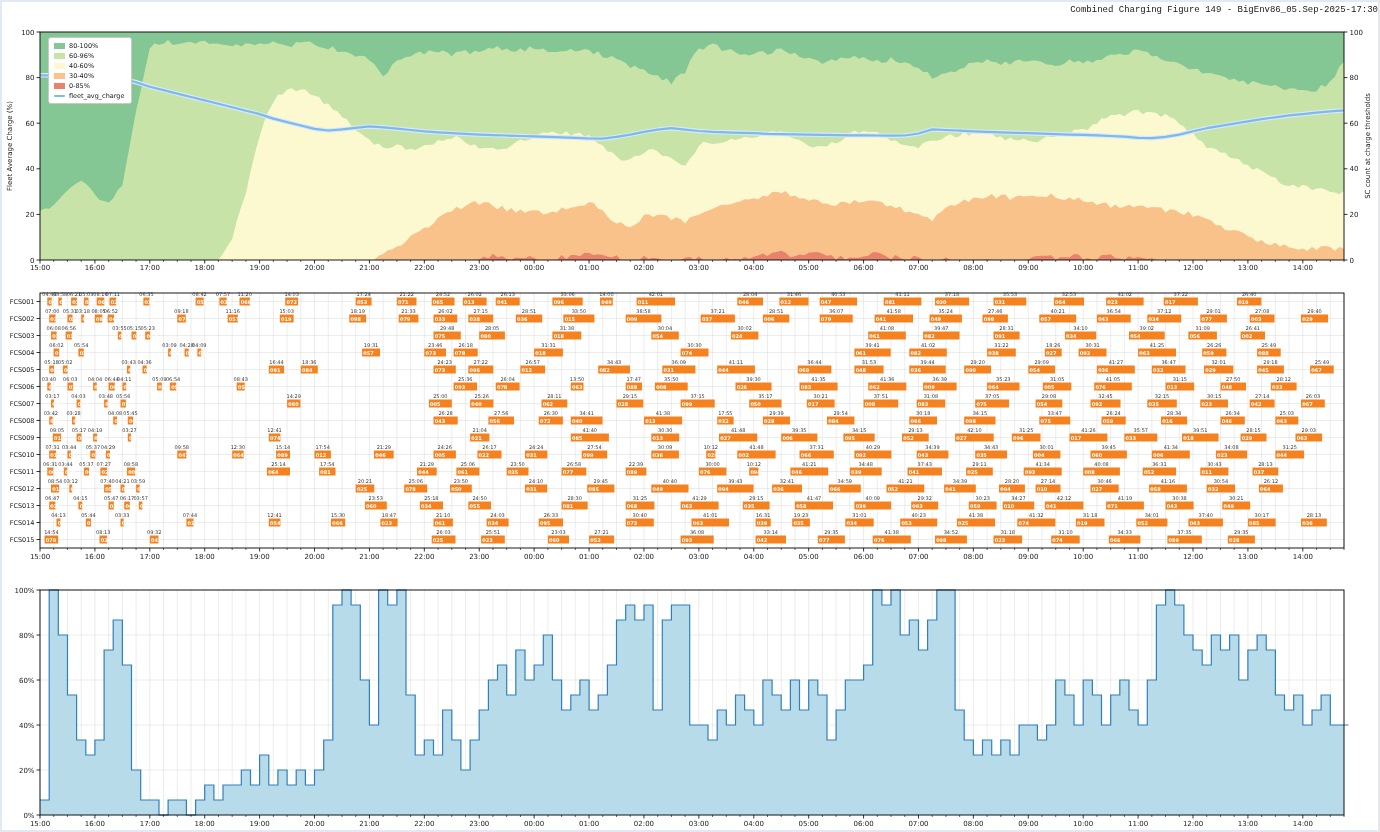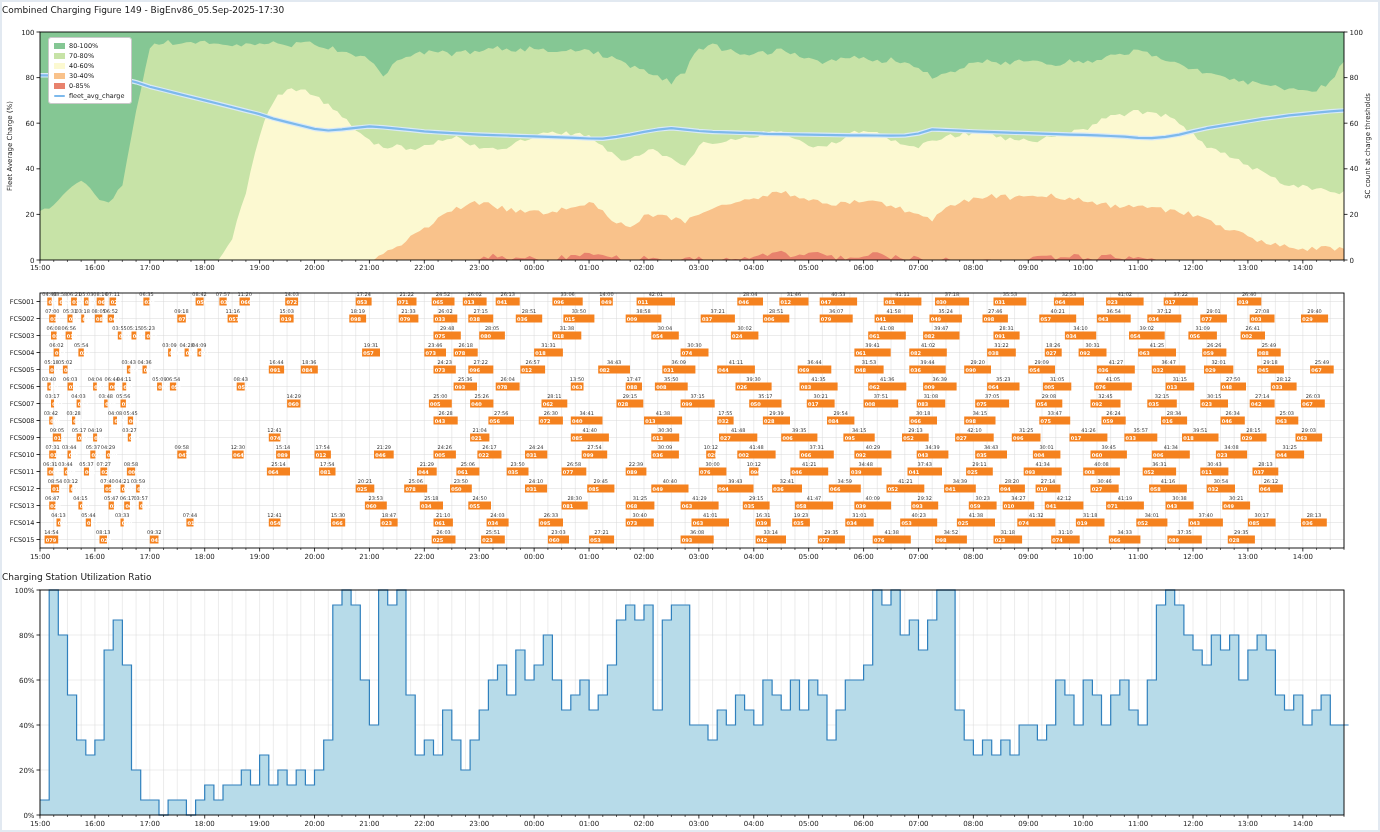--- a/index.html
+++ b/index.html
@@ -1,36 +1,35 @@
 <!DOCTYPE html>
 <html><head>
 <meta charset="utf-8">
 <style>
   html,body{margin:0;padding:0;background:#fff;}
   .fig{position:relative;width:1380px;height:832px;background:#ffffff;
        border:2px solid #e2e9f1;box-sizing:border-box;
        font-family:"DejaVu Sans",sans-serif;color:#1a1a1a;overflow:hidden;}
-  .t{position:absolute;left:0;width:100%;text-align:left;pointer-events:none;}
+  .t{position:absolute;left:0;width:100%;text-align:right;pointer-events:none;font-family:Liberation Mono, monospace;}
   .main{top:3px;font-size:9px;}
   .sub{font-size:9px;}
   #cv{position:absolute;left:0;top:0;}
   .legend{position:absolute;left:46px;top:35px;background:#ffffff;
           border:1px solid #c9c9c9;border-radius:3px;padding:4px 7px 3px 5px;
           z-index:2;display:flex;flex-direction:column;gap:2px;}
   .legend .li{display:flex;align-items:center;gap:4px;font-size:6.5px;line-height:8px;}
   .legend .sw{width:11px;height:6px;display:inline-block;}
   .legend .ln{width:11px;height:2.5px;display:inline-block;border-radius:1px;}
   svg text{font-family:"DejaVu Sans",sans-serif;}
 </style>
 </head>
 <body>
 
 <div class="fig">
   <div class="t main">Combined Charging Figure 149 - BigEnv86_05.Sep-2025-17:30</div>
-  <div class="t sub" style="top:570px">Charging Station Utilization Ratio</div>
   <svg id="cv" width="1380" height="832">
       <g>
         <rect x="38" y="30" width="1304" height="228" fill="#85c794"></rect>
         <path d="M38,258L38.0,208.9L42.6,206.5L47.2,206.7L51.7,203.1L56.3,198.2L60.9,193.0L65.5,188.6L70.0,184.5L74.6,181.2L79.2,178.7L83.8,181.8L88.3,186.2L92.9,192.4L97.5,198.0L102.1,198.9L106.6,200.6L111.2,196.6L115.8,187.9L120.4,183.5L124.9,158.4L129.5,134.0L134.1,108.9L138.7,88.9L143.2,67.0L147.8,46.4L152.4,41.4L157.0,42.8L161.5,41.8L166.1,38.1L170.7,43.1L175.3,42.3L179.8,41.5L184.4,40.3L189.0,39.9L193.6,41.8L198.1,39.3L202.7,38.7L207.3,41.9L211.9,41.4L216.4,41.7L221.0,42.7L225.6,43.2L230.2,44.3L234.7,42.3L239.3,44.4L243.9,41.3L248.5,41.7L253.0,43.3L257.6,41.2L262.2,42.2L266.8,41.8L271.3,39.2L275.9,41.6L280.5,42.5L285.1,43.8L289.6,45.2L294.2,40.1L298.8,40.5L303.4,39.7L308.0,39.4L312.5,42.7L317.1,44.9L321.7,46.0L326.3,47.4L330.8,44.2L335.4,49.9L340.0,49.7L344.6,49.9L349.1,52.1L353.7,54.8L358.3,53.8L362.9,54.2L367.4,58.4L372.0,61.8L376.6,68.0L381.2,74.5L385.7,70.8L390.3,62.6L394.9,58.6L399.5,57.2L404.0,54.9L408.6,54.6L413.2,51.6L417.8,49.4L422.3,52.5L426.9,48.3L431.5,49.6L436.1,50.6L440.6,48.6L445.2,50.3L449.8,54.2L454.4,49.8L458.9,49.5L463.5,47.9L468.1,52.2L472.7,48.8L477.2,50.1L481.8,48.6L486.4,46.1L491.0,46.7L495.5,44.1L500.1,48.5L504.7,46.6L509.3,49.2L513.8,49.8L518.4,46.2L523.0,49.6L527.6,44.3L532.1,47.1L536.7,47.5L541.3,46.4L545.9,50.0L550.4,49.9L555.0,49.9L559.6,49.2L564.2,49.0L568.8,47.1L573.3,49.4L577.9,48.7L582.5,47.1L587.1,48.0L591.6,52.2L596.2,49.2L600.8,55.5L605.4,56.1L609.9,54.1L614.5,57.1L619.1,58.5L623.7,61.1L628.2,65.9L632.8,63.7L637.4,67.0L642.0,67.3L646.5,71.8L651.1,73.2L655.7,73.2L660.3,78.4L664.8,76.2L669.4,82.4L674.0,75.3L678.6,71.7L683.1,71.5L687.7,59.3L692.3,51.8L696.9,46.6L701.4,47.8L706.0,43.6L710.6,41.5L715.2,42.5L719.7,49.1L724.3,48.3L728.9,47.1L733.5,50.2L738.0,52.7L742.6,52.2L747.2,53.4L751.8,52.0L756.3,49.8L760.9,49.1L765.5,52.8L770.1,51.6L774.6,46.7L779.2,46.4L783.8,49.7L788.4,52.2L792.9,50.7L797.5,55.1L802.1,56.5L806.7,55.8L811.2,57.1L815.8,58.6L820.4,62.1L825.0,59.5L829.6,57.3L834.1,59.1L838.7,55.5L843.3,56.2L847.9,56.2L852.4,53.7L857.0,56.7L861.6,55.0L866.2,57.8L870.7,59.5L875.3,57.7L879.9,60.9L884.5,60.2L889.0,55.3L893.6,59.4L898.2,61.3L902.8,60.3L907.3,61.4L911.9,65.1L916.5,66.0L921.1,70.0L925.6,70.1L930.2,76.7L934.8,75.0L939.4,72.1L943.9,71.3L948.5,69.6L953.1,70.3L957.7,67.0L962.2,65.9L966.8,61.0L971.4,60.7L976.0,60.0L980.5,61.1L985.1,57.2L989.7,59.8L994.3,60.3L998.8,63.0L1003.4,59.4L1008.0,62.8L1012.6,59.0L1017.1,57.6L1021.7,59.6L1026.3,59.2L1030.9,58.4L1035.4,58.8L1040.0,59.9L1044.6,62.4L1049.2,62.7L1053.7,64.1L1058.3,63.4L1062.9,61.2L1067.5,57.3L1072.0,60.4L1076.6,58.8L1081.2,61.2L1085.8,58.6L1090.4,60.8L1094.9,58.1L1099.5,57.9L1104.1,54.6L1108.7,52.5L1113.2,52.8L1117.8,51.7L1122.4,53.1L1127.0,52.4L1131.5,47.6L1136.1,47.8L1140.7,49.2L1145.3,49.7L1149.8,54.5L1154.4,53.7L1159.0,57.2L1163.6,59.0L1168.1,59.8L1172.7,59.7L1177.3,61.5L1181.9,64.0L1186.4,67.2L1191.0,67.1L1195.6,66.8L1200.2,71.5L1204.7,70.9L1209.3,71.2L1213.9,72.5L1218.5,73.6L1223.0,75.0L1227.6,78.1L1232.2,76.6L1236.8,79.8L1241.3,78.5L1245.9,82.8L1250.5,79.1L1255.1,80.4L1259.6,82.2L1264.2,82.9L1268.8,84.1L1273.4,83.1L1277.9,85.4L1282.5,88.2L1287.1,86.4L1291.7,86.3L1296.2,87.9L1300.8,88.0L1305.4,88.4L1310.0,89.8L1314.5,89.6L1319.1,82.9L1323.7,84.8L1328.3,78.9L1332.8,75.1L1337.4,64.4L1342.0,59.8L1342.0,258Z" fill="#c7e3a7" stroke="none"></path>
         <path d="M38,258L38.0,258.0L42.6,258.0L47.2,258.0L51.7,258.0L56.3,258.0L60.9,258.0L65.5,258.0L70.0,258.0L74.6,258.0L79.2,258.0L83.8,258.0L88.3,258.0L92.9,258.0L97.5,258.0L102.1,258.0L106.6,258.0L111.2,258.0L115.8,258.0L120.4,258.0L124.9,258.0L129.5,258.0L134.1,258.0L138.7,258.0L143.2,258.0L147.8,258.0L152.4,258.0L157.0,258.0L161.5,258.0L166.1,258.0L170.7,258.0L175.3,258.0L179.8,258.0L184.4,258.0L189.0,258.0L193.6,258.0L198.1,258.0L202.7,258.0L207.3,258.0L211.9,258.0L216.4,258.0L221.0,251.4L225.6,244.0L230.2,237.3L234.7,219.3L239.3,204.6L243.9,191.6L248.5,169.5L253.0,150.9L257.6,134.6L262.2,119.6L266.8,108.4L271.3,100.7L275.9,92.6L280.5,92.8L285.1,87.5L289.6,86.3L294.2,89.3L298.8,87.6L303.4,87.6L308.0,92.6L312.5,93.7L317.1,94.9L321.7,101.9L326.3,101.4L330.8,107.4L335.4,109.2L340.0,115.3L344.6,117.0L349.1,123.5L353.7,128.4L358.3,131.0L362.9,134.7L367.4,137.5L372.0,142.8L376.6,141.5L381.2,145.8L385.7,146.4L390.3,145.3L394.9,142.3L399.5,143.5L404.0,147.9L408.6,146.8L413.2,148.1L417.8,145.7L422.3,143.0L426.9,143.1L431.5,142.6L436.1,137.9L440.6,139.1L445.2,137.2L449.8,136.7L454.4,134.1L458.9,136.4L463.5,140.5L468.1,143.6L472.7,142.2L477.2,146.7L481.8,146.1L486.4,145.9L491.0,145.7L495.5,147.8L500.1,147.1L504.7,146.7L509.3,143.8L513.8,140.0L518.4,137.6L523.0,138.9L527.6,137.6L532.1,135.2L536.7,132.1L541.3,130.6L545.9,131.1L550.4,129.6L555.0,131.4L559.6,132.5L564.2,129.2L568.8,133.8L573.3,131.5L577.9,130.8L582.5,134.4L587.1,133.0L591.6,138.0L596.2,141.6L600.8,143.4L605.4,149.5L609.9,150.0L614.5,154.3L619.1,158.4L623.7,158.4L628.2,157.0L632.8,154.0L637.4,153.8L642.0,151.2L646.5,147.5L651.1,147.0L655.7,149.5L660.3,154.1L664.8,154.0L669.4,156.0L674.0,159.5L678.6,162.6L683.1,163.8L687.7,157.0L692.3,152.1L696.9,143.8L701.4,139.8L706.0,140.9L710.6,142.0L715.2,141.4L719.7,140.8L724.3,139.5L728.9,136.7L733.5,138.0L738.0,136.7L742.6,134.7L747.2,135.8L751.8,135.7L756.3,134.9L760.9,129.1L765.5,131.1L770.1,128.9L774.6,129.9L779.2,129.3L783.8,131.5L788.4,135.3L792.9,137.1L797.5,137.9L802.1,140.7L806.7,144.1L811.2,145.4L815.8,144.0L820.4,144.3L825.0,144.5L829.6,140.1L834.1,141.4L838.7,139.5L843.3,135.5L847.9,131.0L852.4,128.7L857.0,130.9L861.6,129.1L866.2,129.9L870.7,129.9L875.3,130.0L879.9,133.4L884.5,135.7L889.0,138.9L893.6,138.2L898.2,142.3L902.8,143.0L907.3,143.9L911.9,144.3L916.5,146.3L921.1,141.1L925.6,139.3L930.2,138.4L934.8,138.8L939.4,137.4L943.9,134.3L948.5,131.9L953.1,135.6L957.7,134.3L962.2,129.5L966.8,133.8L971.4,130.0L976.0,131.5L980.5,131.1L985.1,130.9L989.7,131.3L994.3,135.6L998.8,134.3L1003.4,138.4L1008.0,135.5L1012.6,137.9L1017.1,138.4L1021.7,136.5L1026.3,138.8L1030.9,139.8L1035.4,140.2L1040.0,137.2L1044.6,134.3L1049.2,135.0L1053.7,134.5L1058.3,130.0L1062.9,131.0L1067.5,132.6L1072.0,127.8L1076.6,127.4L1081.2,126.9L1085.8,128.0L1090.4,122.6L1094.9,121.7L1099.5,116.2L1104.1,116.4L1108.7,113.1L1113.2,113.1L1117.8,112.0L1122.4,114.2L1127.0,110.7L1131.5,108.0L1136.1,108.1L1140.7,112.2L1145.3,109.8L1149.8,110.2L1154.4,111.1L1159.0,115.0L1163.6,111.8L1168.1,115.2L1172.7,116.9L1177.3,122.0L1181.9,124.5L1186.4,131.0L1191.0,130.7L1195.6,137.4L1200.2,139.5L1204.7,146.0L1209.3,145.7L1213.9,147.0L1218.5,150.8L1223.0,150.6L1227.6,155.5L1232.2,156.4L1236.8,156.9L1241.3,162.2L1245.9,163.0L1250.5,167.7L1255.1,166.1L1259.6,168.7L1264.2,171.4L1268.8,174.4L1273.4,175.5L1277.9,181.3L1282.5,183.2L1287.1,184.0L1291.7,182.7L1296.2,185.7L1300.8,182.7L1305.4,184.2L1310.0,187.9L1314.5,186.6L1319.1,186.0L1323.7,187.7L1328.3,190.1L1332.8,190.4L1337.4,192.2L1342.0,189.1L1342.0,258Z" fill="#fcf9d1" stroke="none"></path>
         <path d="M38,258L38.0,258.0L42.6,258.0L47.2,258.0L51.7,258.0L56.3,258.0L60.9,258.0L65.5,258.0L70.0,258.0L74.6,258.0L79.2,258.0L83.8,258.0L88.3,258.0L92.9,258.0L97.5,258.0L102.1,258.0L106.6,258.0L111.2,258.0L115.8,258.0L120.4,258.0L124.9,258.0L129.5,258.0L134.1,258.0L138.7,258.0L143.2,258.0L147.8,258.0L152.4,258.0L157.0,258.0L161.5,258.0L166.1,258.0L170.7,258.0L175.3,258.0L179.8,258.0L184.4,258.0L189.0,258.0L193.6,258.0L198.1,258.0L202.7,258.0L207.3,258.0L211.9,258.0L216.4,258.0L221.0,258.0L225.6,258.0L230.2,258.0L234.7,258.0L239.3,258.0L243.9,258.0L248.5,258.0L253.0,258.0L257.6,258.0L262.2,258.0L266.8,258.0L271.3,258.0L275.9,258.0L280.5,258.0L285.1,258.0L289.6,258.0L294.2,258.0L298.8,258.0L303.4,258.0L308.0,258.0L312.5,258.0L317.1,258.0L321.7,258.0L326.3,258.0L330.8,258.0L335.4,258.0L340.0,258.0L344.6,258.0L349.1,258.0L353.7,258.0L358.3,258.0L362.9,258.0L367.4,258.0L372.0,258.0L376.6,253.8L381.2,251.9L385.7,248.3L390.3,247.2L394.9,244.5L399.5,243.6L404.0,239.5L408.6,233.7L413.2,231.3L417.8,229.0L422.3,225.4L426.9,225.4L431.5,221.5L436.1,215.5L440.6,212.8L445.2,210.2L449.8,209.6L454.4,204.8L458.9,207.3L463.5,204.0L468.1,201.1L472.7,199.1L477.2,202.9L481.8,200.3L486.4,200.3L491.0,204.1L495.5,207.3L500.1,203.7L504.7,209.6L509.3,205.9L513.8,210.8L518.4,207.6L523.0,210.8L527.6,208.7L532.1,208.2L536.7,208.4L541.3,212.5L545.9,211.5L550.4,209.5L555.0,210.6L559.6,205.5L564.2,207.6L568.8,205.7L573.3,205.0L577.9,203.7L582.5,203.6L587.1,199.9L591.6,201.0L596.2,206.7L600.8,208.3L605.4,214.5L609.9,219.0L614.5,221.6L619.1,220.2L623.7,224.1L628.2,225.3L632.8,222.7L637.4,219.7L642.0,212.8L646.5,212.3L651.1,215.0L655.7,212.7L660.3,212.7L664.8,213.6L669.4,218.2L674.0,215.2L678.6,216.9L683.1,221.5L687.7,215.5L692.3,213.9L696.9,212.8L701.4,210.6L706.0,208.7L710.6,206.7L715.2,204.5L719.7,202.8L724.3,202.7L728.9,202.3L733.5,200.6L738.0,199.6L742.6,197.3L747.2,197.5L751.8,196.3L756.3,197.3L760.9,193.8L765.5,194.4L770.1,189.9L774.6,189.8L779.2,191.2L783.8,189.1L788.4,194.6L792.9,193.4L797.5,196.5L802.1,196.3L806.7,198.8L811.2,197.2L815.8,197.9L820.4,201.4L825.0,201.6L829.6,203.5L834.1,203.8L838.7,199.8L843.3,199.9L847.9,202.0L852.4,198.1L857.0,200.5L861.6,199.7L866.2,198.8L870.7,198.6L875.3,199.2L879.9,200.1L884.5,204.6L889.0,203.4L893.6,206.2L898.2,204.4L902.8,210.5L907.3,209.6L911.9,211.3L916.5,212.0L921.1,214.5L925.6,215.1L930.2,219.4L934.8,212.5L939.4,209.8L943.9,205.4L948.5,202.9L953.1,203.8L957.7,201.1L962.2,197.5L966.8,200.1L971.4,195.6L976.0,196.1L980.5,196.8L985.1,195.0L989.7,192.0L994.3,196.5L998.8,192.9L1003.4,192.4L1008.0,198.0L1012.6,194.9L1017.1,193.4L1021.7,194.4L1026.3,194.1L1030.9,193.7L1035.4,194.8L1040.0,194.5L1044.6,195.2L1049.2,191.5L1053.7,195.8L1058.3,197.2L1062.9,198.1L1067.5,195.4L1072.0,197.9L1076.6,195.5L1081.2,199.5L1085.8,200.2L1090.4,199.4L1094.9,203.1L1099.5,201.2L1104.1,200.5L1108.7,205.9L1113.2,202.6L1117.8,206.0L1122.4,204.7L1127.0,202.8L1131.5,205.2L1136.1,203.7L1140.7,203.4L1145.3,206.1L1149.8,205.0L1154.4,205.2L1159.0,205.2L1163.6,210.5L1168.1,207.3L1172.7,207.8L1177.3,210.7L1181.9,213.1L1186.4,209.2L1191.0,215.1L1195.6,213.2L1200.2,215.0L1204.7,216.7L1209.3,218.6L1213.9,223.2L1218.5,223.3L1223.0,228.0L1227.6,228.5L1232.2,228.0L1236.8,229.0L1241.3,230.7L1245.9,234.2L1250.5,236.0L1255.1,240.0L1259.6,238.0L1264.2,241.9L1268.8,243.1L1273.4,240.8L1277.9,244.5L1282.5,242.3L1287.1,245.6L1291.7,246.2L1296.2,247.7L1300.8,246.4L1305.4,249.1L1310.0,244.8L1314.5,247.9L1319.1,244.2L1323.7,244.0L1328.3,245.1L1332.8,248.8L1337.4,244.9L1342.0,246.8L1342.0,258Z" fill="#f9c28b" stroke="none"></path>
         <path d="M38,258L38.0,258.0L42.6,258.0L47.2,258.0L51.7,258.0L56.3,258.0L60.9,258.0L65.5,258.0L70.0,258.0L74.6,258.0L79.2,258.0L83.8,258.0L88.3,258.0L92.9,258.0L97.5,258.0L102.1,258.0L106.6,258.0L111.2,258.0L115.8,258.0L120.4,258.0L124.9,258.0L129.5,258.0L134.1,258.0L138.7,258.0L143.2,258.0L147.8,258.0L152.4,258.0L157.0,258.0L161.5,258.0L166.1,258.0L170.7,258.0L175.3,258.0L179.8,258.0L184.4,258.0L189.0,258.0L193.6,258.0L198.1,258.0L202.7,258.0L207.3,258.0L211.9,258.0L216.4,258.0L221.0,258.0L225.6,258.0L230.2,258.0L234.7,258.0L239.3,258.0L243.9,258.0L248.5,258.0L253.0,258.0L257.6,258.0L262.2,258.0L266.8,258.0L271.3,258.0L275.9,258.0L280.5,258.0L285.1,258.0L289.6,258.0L294.2,258.0L298.8,258.0L303.4,258.0L308.0,258.0L312.5,258.0L317.1,258.0L321.7,258.0L326.3,258.0L330.8,258.0L335.4,258.0L340.0,258.0L344.6,258.0L349.1,258.0L353.7,258.0L358.3,258.0L362.9,258.0L367.4,258.0L372.0,258.0L376.6,258.0L381.2,258.0L385.7,258.0L390.3,258.0L394.9,258.0L399.5,258.0L404.0,258.0L408.6,258.0L413.2,258.0L417.8,258.0L422.3,258.0L426.9,258.0L431.5,258.0L436.1,258.0L440.6,258.0L445.2,258.0L449.8,258.0L454.4,258.0L458.9,258.0L463.5,258.0L468.1,258.0L472.7,258.0L477.2,257.7L481.8,254.5L486.4,256.4L491.0,251.7L495.5,255.4L500.1,254.0L504.7,256.9L509.3,257.7L513.8,255.6L518.4,255.9L523.0,256.3L527.6,254.1L532.1,255.9L536.7,258.0L541.3,258.0L545.9,258.0L550.4,258.0L555.0,258.0L559.6,253.1L564.2,257.3L568.8,253.1L573.3,252.9L577.9,254.3L582.5,250.8L587.1,251.1L591.6,253.1L596.2,252.3L600.8,253.1L605.4,254.4L609.9,255.6L614.5,253.3L619.1,258.0L623.7,258.0L628.2,258.0L632.8,258.0L637.4,258.0L642.0,253.8L646.5,256.9L651.1,255.8L655.7,256.6L660.3,258.0L664.8,258.0L669.4,258.0L674.0,258.0L678.6,258.0L683.1,255.8L687.7,255.1L692.3,257.7L696.9,254.4L701.4,258.0L706.0,258.0L710.6,258.0L715.2,258.0L719.7,258.0L724.3,255.8L728.9,257.7L733.5,257.0L738.0,257.7L742.6,255.0L747.2,256.7L751.8,254.8L756.3,253.4L760.9,251.6L765.5,254.1L770.1,250.8L774.6,250.1L779.2,248.8L783.8,250.8L788.4,255.3L792.9,254.3L797.5,252.6L802.1,253.2L806.7,250.8L811.2,250.2L815.8,250.1L820.4,251.7L825.0,253.8L829.6,253.1L834.1,257.7L838.7,253.4L843.3,257.7L847.9,255.6L852.4,255.8L857.0,255.8L861.6,254.5L866.2,253.7L870.7,250.3L875.3,250.2L879.9,251.9L884.5,254.4L889.0,257.3L893.6,253.1L898.2,256.1L902.8,257.7L907.3,257.7L911.9,253.8L916.5,255.3L921.1,258.0L925.6,258.0L930.2,258.0L934.8,258.0L939.4,258.0L943.9,255.6L948.5,258.0L953.1,258.0L957.7,258.0L962.2,258.0L966.8,258.0L971.4,258.0L976.0,258.0L980.5,258.0L985.1,257.4L989.7,258.0L994.3,258.0L998.8,258.0L1003.4,258.0L1008.0,258.0L1012.6,258.0L1017.1,258.0L1021.7,258.0L1026.3,257.7L1030.9,254.7L1035.4,254.1L1040.0,253.8L1044.6,253.8L1049.2,253.3L1053.7,257.7L1058.3,255.2L1062.9,255.3L1067.5,255.4L1072.0,252.1L1076.6,252.4L1081.2,257.7L1085.8,256.1L1090.4,257.7L1094.9,257.7L1099.5,252.9L1104.1,253.0L1108.7,252.3L1113.2,256.1L1117.8,256.5L1122.4,257.7L1127.0,254.3L1131.5,256.2L1136.1,255.0L1140.7,256.0L1145.3,256.9L1149.8,256.3L1154.4,258.0L1159.0,258.0L1163.6,258.0L1168.1,258.0L1172.7,258.0L1177.3,258.0L1181.9,258.0L1186.4,258.0L1191.0,258.0L1195.6,258.0L1200.2,258.0L1204.7,258.0L1209.3,258.0L1213.9,258.0L1218.5,258.0L1223.0,258.0L1227.6,258.0L1232.2,258.0L1236.8,258.0L1241.3,258.0L1245.9,258.0L1250.5,258.0L1255.1,258.0L1259.6,258.0L1264.2,258.0L1268.8,258.0L1273.4,258.0L1277.9,258.0L1282.5,258.0L1287.1,258.0L1291.7,258.0L1296.2,258.0L1300.8,258.0L1305.4,258.0L1310.0,258.0L1314.5,258.0L1319.1,258.0L1323.7,258.0L1328.3,258.0L1332.8,258.0L1337.4,258.0L1342.0,258.0L1342.0,258Z" fill="#e8826d" stroke="none"></path>
         <polyline points="38.0,73.3 51.7,73.3 65.5,73.3 79.2,73.3 92.9,73.3 106.6,74.5 120.4,76.7 134.1,80.2 147.8,84.7 161.5,88.1 175.3,91.6 189.0,95.0 202.7,98.4 216.4,101.8 230.2,105.2 243.9,108.7 257.6,112.1 271.3,116.6 285.1,120.1 298.8,123.5 312.5,126.9 326.3,128.5 340.0,127.4 353.7,125.8 367.4,124.4 381.2,125.3 394.9,126.7 408.6,128.0 422.3,129.4 436.1,130.3 449.8,131.2 463.5,131.9 477.2,132.6 491.0,133.1 504.7,133.5 518.4,134.0 532.1,134.4 545.9,134.9 559.6,135.3 573.3,135.8 587.1,136.5 600.8,136.7 614.5,134.9 628.2,132.6 642.0,129.9 655.7,127.6 669.4,126.2 683.1,127.6 696.9,129.0 710.6,129.9 724.3,130.3 738.0,130.8 751.8,131.2 765.5,131.9 779.2,132.1 792.9,132.4 806.7,132.6 820.4,132.8 834.1,133.1 847.9,133.3 861.6,133.3 875.3,133.5 889.0,133.7 902.8,133.5 916.5,131.5 930.2,127.4 943.9,128.0 957.7,128.7 971.4,129.4 985.1,129.9 998.8,130.3 1012.6,130.8 1026.3,131.2 1040.0,131.7 1053.7,132.1 1067.5,132.6 1081.2,132.8 1094.9,133.3 1108.7,134.0 1122.4,134.7 1136.1,135.8 1149.8,136.2 1163.6,134.9 1177.3,132.6 1191.0,129.2 1204.7,126.2 1218.5,123.9 1232.2,121.7 1245.9,119.4 1259.6,117.1 1273.4,115.3 1287.1,113.4 1300.8,112.1 1314.5,110.7 1328.3,109.3 1342.0,108.4 " fill="none" stroke="#d8e9f8" stroke-width="4.5" stroke-linejoin="round"></polyline>
         <polyline points="38.0,73.3 51.7,73.3 65.5,73.3 79.2,73.3 92.9,73.3 106.6,74.5 120.4,76.7 134.1,80.2 147.8,84.7 161.5,88.1 175.3,91.6 189.0,95.0 202.7,98.4 216.4,101.8 230.2,105.2 243.9,108.7 257.6,112.1 271.3,116.6 285.1,120.1 298.8,123.5 312.5,126.9 326.3,128.5 340.0,127.4 353.7,125.8 367.4,124.4 381.2,125.3 394.9,126.7 408.6,128.0 422.3,129.4 436.1,130.3 449.8,131.2 463.5,131.9 477.2,132.6 491.0,133.1 504.7,133.5 518.4,134.0 532.1,134.4 545.9,134.9 559.6,135.3 573.3,135.8 587.1,136.5 600.8,136.7 614.5,134.9 628.2,132.6 642.0,129.9 655.7,127.6 669.4,126.2 683.1,127.6 696.9,129.0 710.6,129.9 724.3,130.3 738.0,130.8 751.8,131.2 765.5,131.9 779.2,132.1 792.9,132.4 806.7,132.6 820.4,132.8 834.1,133.1 847.9,133.3 861.6,133.3 875.3,133.5 889.0,133.7 902.8,133.5 916.5,131.5 930.2,127.4 943.9,128.0 957.7,128.7 971.4,129.4 985.1,129.9 998.8,130.3 1012.6,130.8 1026.3,131.2 1040.0,131.7 1053.7,132.1 1067.5,132.6 1081.2,132.8 1094.9,133.3 1108.7,134.0 1122.4,134.7 1136.1,135.8 1149.8,136.2 1163.6,134.9 1177.3,132.6 1191.0,129.2 1204.7,126.2 1218.5,123.9 1232.2,121.7 1245.9,119.4 1259.6,117.1 1273.4,115.3 1287.1,113.4 1300.8,112.1 1314.5,110.7 1328.3,109.3 1342.0,108.4 " fill="none" stroke="#7db9ec" stroke-width="2.2" stroke-linejoin="round"></polyline>
         <rect x="38" y="30" width="1304" height="228" fill="none" stroke="#000000" stroke-width="0.9"></rect>
@@ -1677,21 +1676,21 @@
         <line x1="1342" y1="813" x2="1342" y2="815" stroke="#000000" stroke-width="0.6"></line>
       </g>
     </svg>
   <div class="legend" id="legend">
       <div class="li">
         <span class="sw" style="background: rgb(133, 199, 148);"></span>
         <span>80-100%</span>
       </div>
       <div class="li">
         <span class="sw" style="background: rgb(199, 227, 167);"></span>
-        <span>70-80%</span>
+        <span>60-96%</span>
       </div>
       <div class="li">
         <span class="sw" style="background: rgb(252, 249, 209);"></span>
         <span>40-60%</span>
       </div>
       <div class="li">
         <span class="sw" style="background: rgb(249, 194, 139);"></span>
         <span>30-40%</span>
       </div>
       <div class="li">

